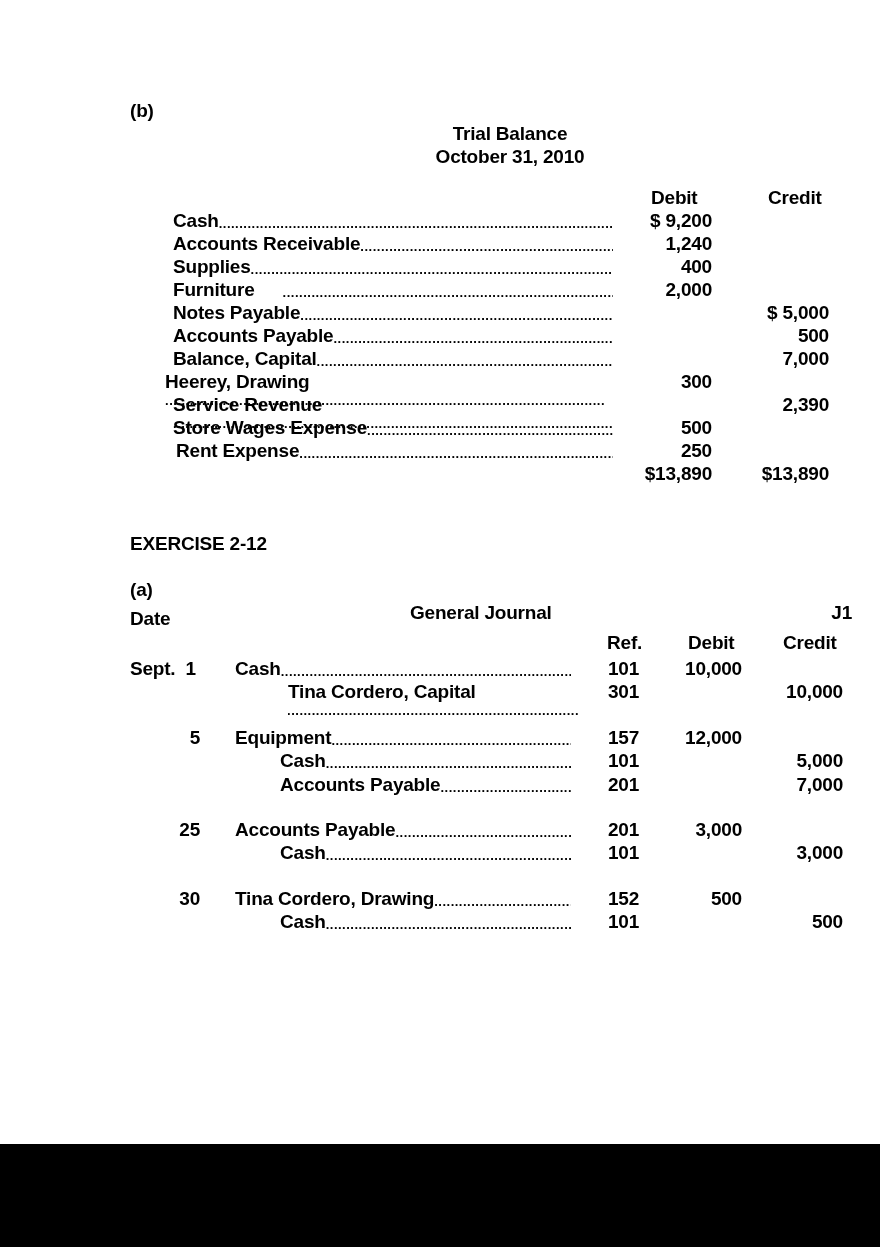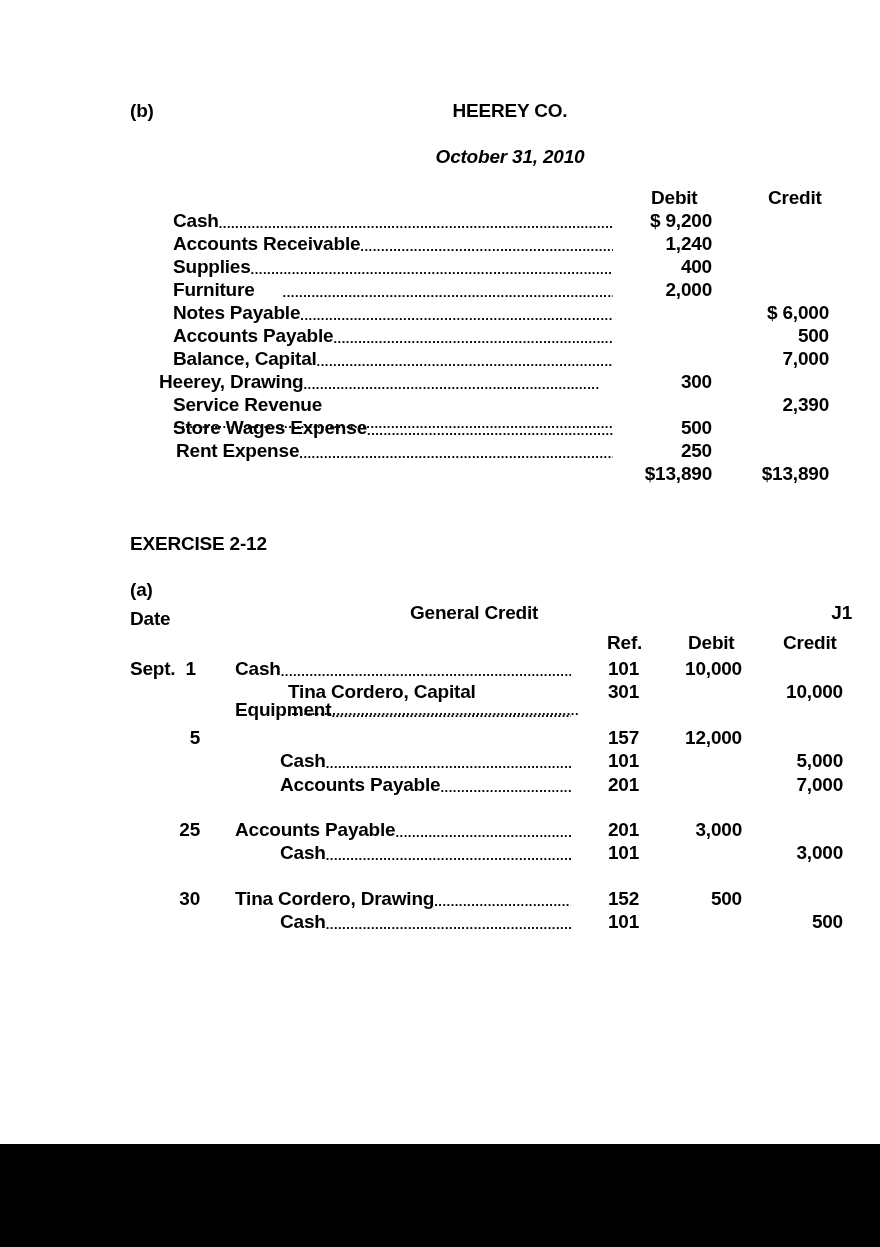--- a/index.html
+++ b/index.html
@@ -13,22 +13,22 @@
   .dotrow .lbl { flex:none; }
   .dotrow .dots { flex:1; overflow:hidden; font-size:13px; letter-spacing:0.5px; font-weight:bold; align-self:flex-end; line-height:16px; }
   .dotrow .dots::after { content:"..............................................................................................................................................................................................."; }
 </style>
 </head>
 <body>
 
 <div class="page">
 
   <div class="t" style="left:130px;top:100px;">(b)</div>
-  <div class="t ctr" style="left:410px;top:100px;width:200px;">HEEREY CO.</div>
-  <div class="t ctr" style="left:410px;top:146px;width:200px;font-style:italic;">October 31, 2010</div>
+  <div class="t ctr" style="left:410px;top:123px;width:200px;">Trial Balance</div>
+  <div class="t ctr" style="left:410px;top:146px;width:200px;">October 31, 2010</div>
 
   <div class="t" style="left:651px;top:187px;">Debit</div>
   <div class="t" style="left:768px;top:187px;">Credit</div>
 
   <div>
     <div>
       <div class="dotrow" style="left:173px;top:210px;width:440px;">
           <span class="lbl">Cash</span>
           <span class="dots"></span>
         </div>
@@ -58,40 +58,40 @@
         </div>
       <div class="t r" style="left:620px;top:279px;width:92px;">2,000</div>
       <div class="t r" style="left:740px;top:279px;width:89px;"></div>
     </div>
     <div>
       <div class="dotrow" style="left:173px;top:302px;width:440px;">
           <span class="lbl">Notes Payable</span>
           <span class="dots"></span>
         </div>
       <div class="t r" style="left:620px;top:302px;width:92px;"></div>
-      <div class="t r" style="left:740px;top:302px;width:89px;">$ 6,000</div>
+      <div class="t r" style="left:740px;top:302px;width:89px;">$ 5,000</div>
     </div>
     <div>
       <div class="dotrow" style="left:173px;top:325px;width:440px;">
           <span class="lbl">Accounts Payable </span>
           <span class="dots"></span>
         </div>
       <div class="t r" style="left:620px;top:325px;width:92px;"></div>
       <div class="t r" style="left:740px;top:325px;width:89px;">500</div>
     </div>
     <div>
       <div class="dotrow" style="left:173px;top:348px;width:440px;">
           <span class="lbl">Balance, Capital</span>
           <span class="dots"></span>
         </div>
       <div class="t r" style="left:620px;top:348px;width:92px;"></div>
       <div class="t r" style="left:740px;top:348px;width:89px;">7,000</div>
     </div>
     <div>
-      <div class="dotrow" style="left:159px;top:371px;width:440px;">
+      <div class="dotrow" style="left:165px;top:371px;width:440px;flex-direction:column;">
           <span class="lbl">Heerey, Drawing </span>
           <span class="dots"></span>
         </div>
       <div class="t r" style="left:620px;top:371px;width:92px;">300</div>
       <div class="t r" style="left:740px;top:371px;width:89px;"></div>
     </div>
     <div>
       <div class="dotrow" style="left:173px;top:394px;width:440px;flex-direction:column;">
           <span class="lbl">Service Revenue</span>
           <span class="dots"></span>
@@ -116,21 +116,21 @@
       <div class="t r" style="left:740px;top:440px;width:89px;"></div>
     </div>
     <div>
       <div class="t r" style="left:620px;top:463px;width:92px;">$13,890</div>
       <div class="t r" style="left:740px;top:463px;width:89px;">$13,890</div>
     </div>
   </div>
 
   <div class="t" style="left:130px;top:533px;">EXERCISE 2-12</div>
   <div class="t" style="left:130px;top:579px;">(a)</div>
-  <div class="t" style="left:410px;top:602px;">General Credit</div>
+  <div class="t" style="left:410px;top:602px;">General Journal</div>
   <div class="t r" style="left:780px;top:602px;width:72px;">J1</div>
 
   <div class="t" style="left:130px;top:608px;">Date</div>
   <div class="t" style="left:607px;top:632px;">Ref.</div>
   <div class="t" style="left:688px;top:632px;">Debit</div>
   <div class="t" style="left:783px;top:632px;">Credit</div>
 
   <div>
 
     <div>
@@ -148,21 +148,21 @@
           <span class="lbl">Tina Cordero, Capital</span>
           <span class="dots"></span>
         </div>
       <div class="t" style="left:608px;top:681px;">301</div>
       <div class="t r" style="left:660px;top:681px;width:82px;"></div>
       <div class="t r" style="left:760px;top:681px;width:83px;">10,000</div>
     </div>
 
     <div>
       <div class="t r" style="left:130px;top:727px;width:70px;">5</div>
-      <div class="dotrow" style="left:235px;top:699px;width:336px;align-items:center;">
+      <div class="dotrow" style="left:235px;top:727px;width:336px;align-items:center;">
           <span class="lbl">Equipment</span>
           <span class="dots"></span>
         </div>
       <div class="t" style="left:608px;top:727px;">157</div>
       <div class="t r" style="left:660px;top:727px;width:82px;">12,000</div>
       <div class="t r" style="left:760px;top:727px;width:83px;"></div>
     </div>
     <div>
       <div class="dotrow" style="left:280px;top:750px;width:291px;">
           <span class="lbl">Cash</span>

